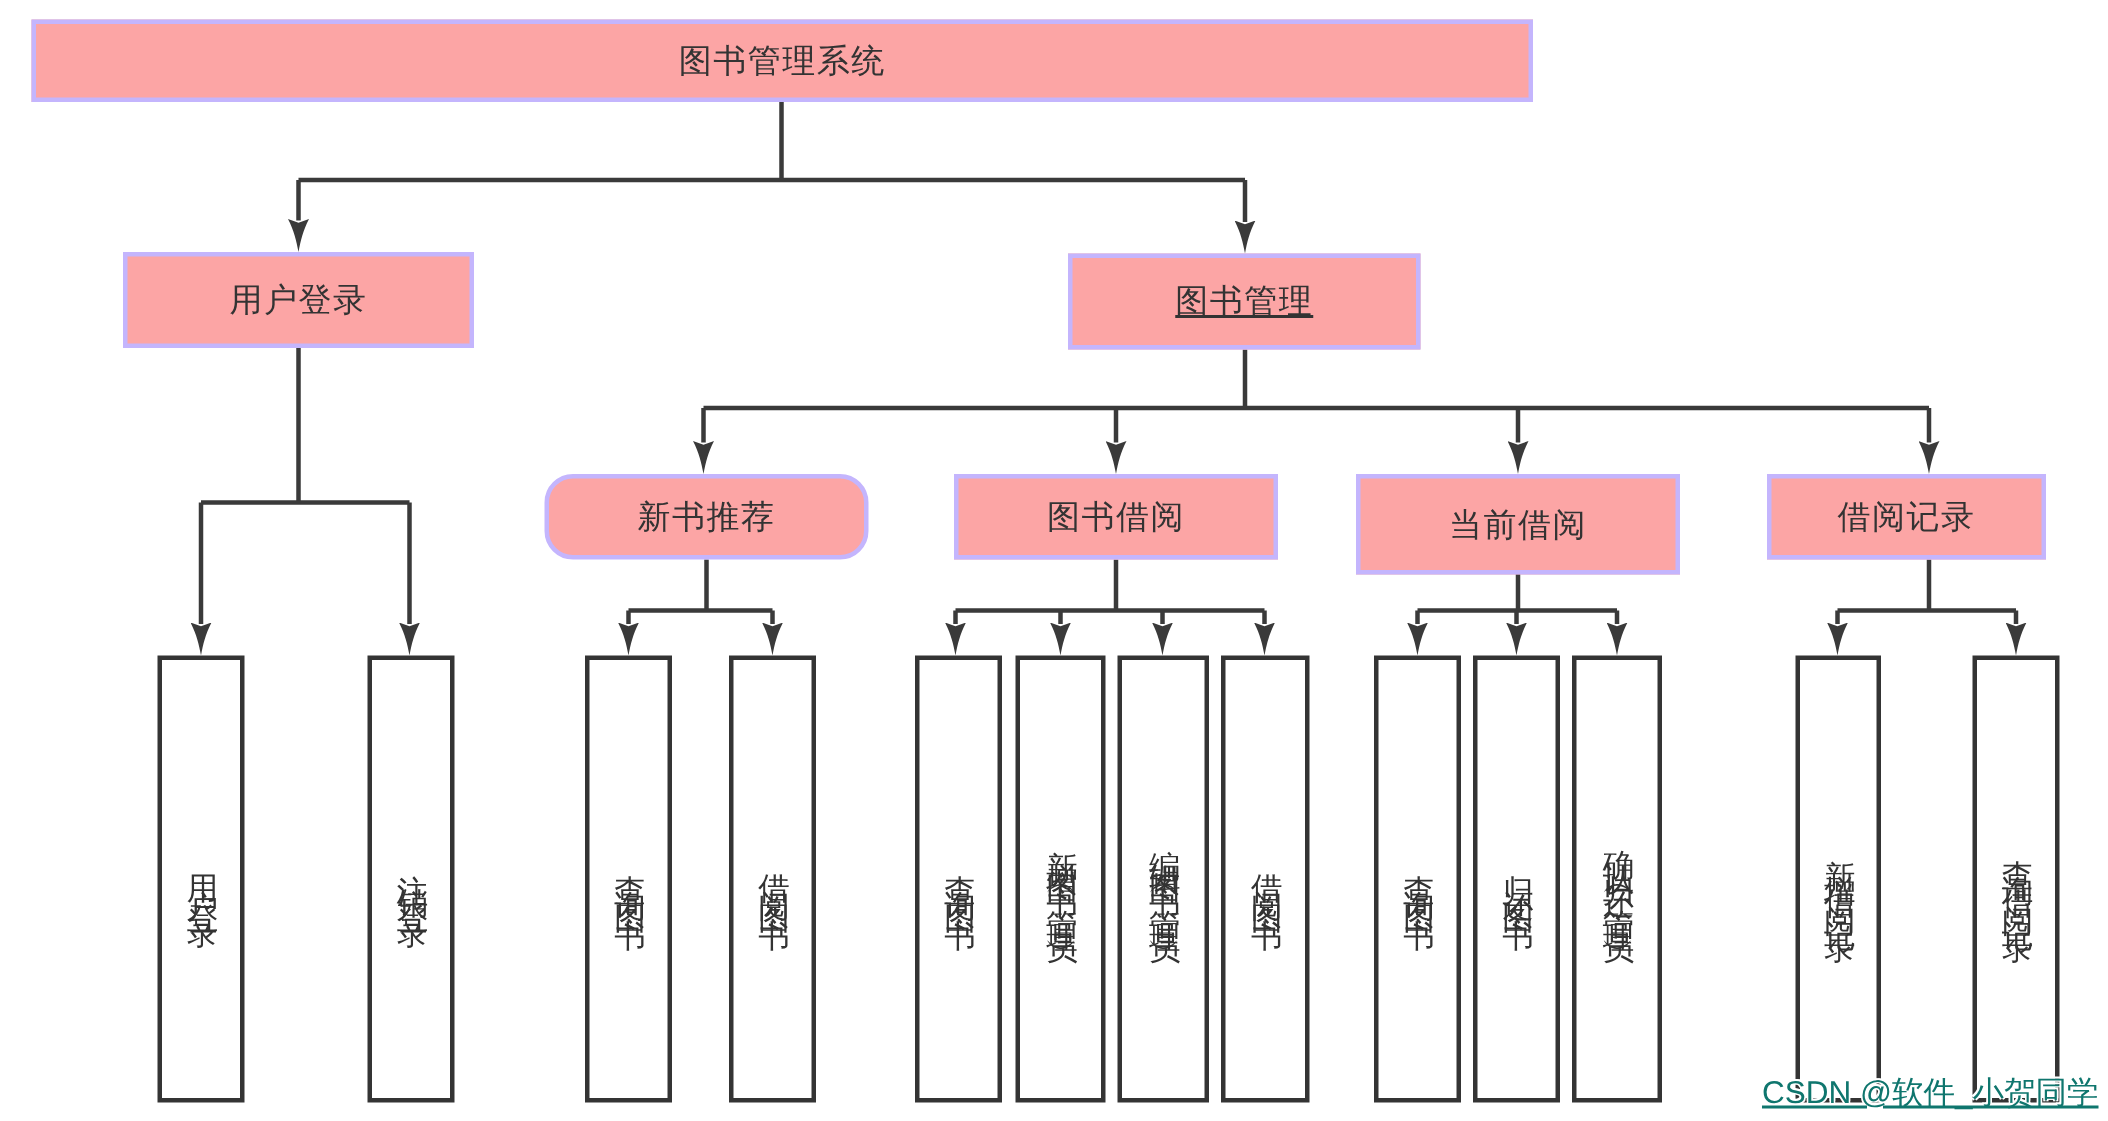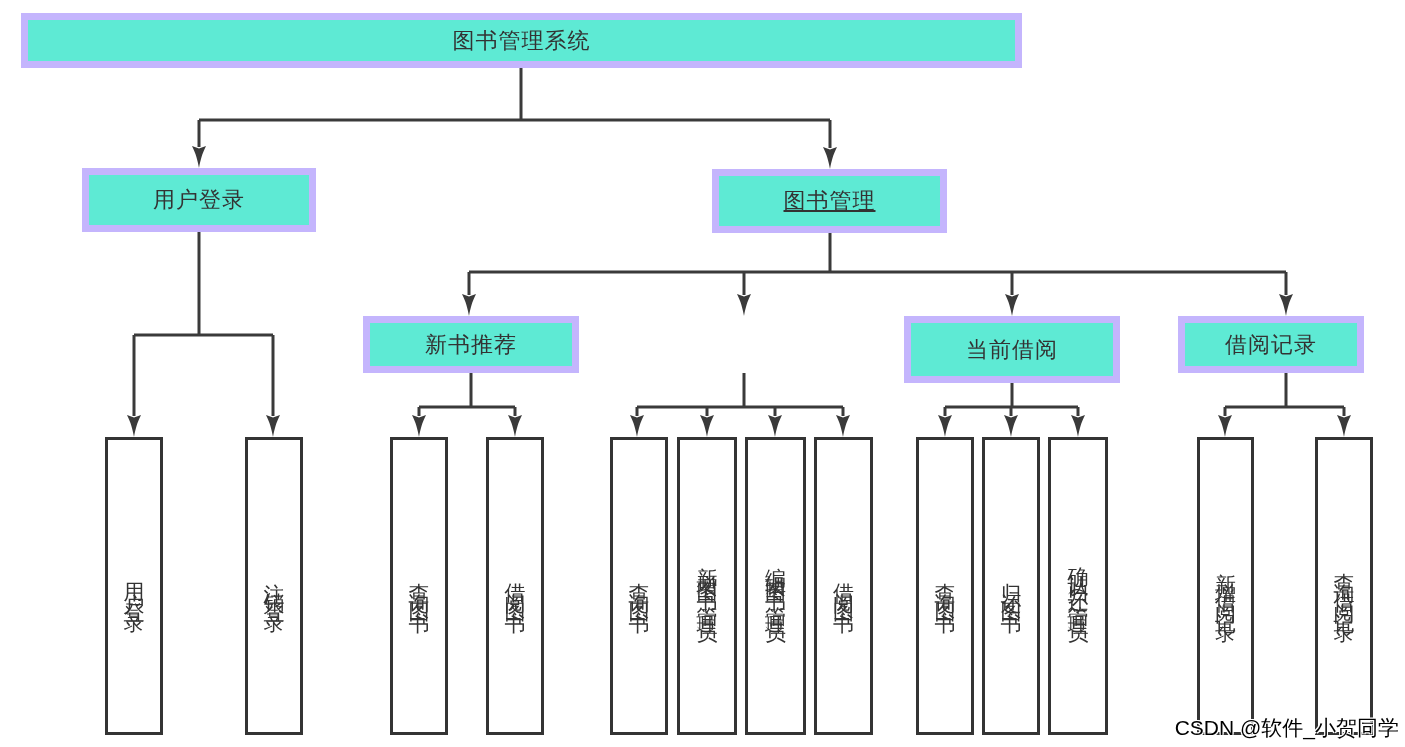--- a/index.html
+++ b/index.html
@@ -14,22 +14,22 @@
   }
   #connectors {
     position: absolute;
     left: 0; top: 0;
     width: 1405px; height: 747px;
     z-index: 1;
   }
   .node {
     position: absolute;
     box-sizing: border-box;
-    border: 7px solid #c4b5fd;
-    background: #5eead4;
+    border: 3px solid #c4b5fd;
+    background: #fca5a5;
     display: flex;
     align-items: center;
     justify-content: center;
     font-size: 22px;
     letter-spacing: 1px;
     z-index: 2;
   }
   .vnode {
     position: absolute;
     box-sizing: border-box;
@@ -49,21 +49,21 @@
     letter-spacing: 10px;
     white-space: nowrap;
   }
   .vnode.tight span { letter-spacing: 8px; }
   
   #node-root         { left: 21px;   top: 13px;  width: 1001px; height: 55px; }
   
   #node-user-login   { left: 82px;   top: 168px; width: 234px;  height: 64px; }
   #node-book-mgmt    { left: 712px;  top: 169px; width: 235px;  height: 64px; text-decoration: underline; }
   
-  #node-new-books    { left: 363px;  top: 316px; width: 216px;  height: 57px; }
+  #node-new-books    { left: 363px;  top: 316px; width: 216px;  height: 57px; border-radius: 19px; }
   #node-book-borrow  { left: 636px;  top: 316px; width: 216px;  height: 57px; }
   #node-cur-borrow   { left: 904px;  top: 316px; width: 216px;  height: 67px; }
   #node-records      { left: 1178px; top: 316px; width: 186px;  height: 57px; }
   
   #leaf-ul-0 { left: 105px;  width: 58px; }
   #leaf-ul-1 { left: 245px;  width: 58px; }
   #leaf-nb-0 { left: 390px;  width: 58px; }
   #leaf-nb-1 { left: 486px;  width: 58px; }
   #leaf-bb-0 { left: 610px;  width: 58px; }
   #leaf-bb-1 { left: 677px;  width: 60px; }
@@ -72,24 +72,25 @@
   #leaf-cb-0 { left: 916px;  width: 58px; }
   #leaf-cb-1 { left: 982px;  width: 58px; }
   #leaf-cb-2 { left: 1048px; width: 60px; }
   #leaf-br-0 { left: 1197px; width: 57px; }
   #leaf-br-1 { left: 1315px; width: 58px; }
   #watermark {
     position: absolute;
     top: 714px;
     right: 6px;
     font-size: 21px;
-    color: #000000;
+    color: #0f766e;
     text-shadow: 1px 1px 0 #ffffff, -1px -1px 0 #ffffff, 1px -1px 0 #ffffff, -1px 1px 0 #ffffff;
     z-index: 5;
     white-space: nowrap;
+    text-decoration: underline;
   }
 </style>
 </head>
 <body>
 
 <div id="canvas">
 
   <svg id="connectors" viewBox="0 0 1405 747" xmlns="http://www.w3.org/2000/svg">
     <defs>
       <marker id="arrowhead" markerUnits="userSpaceOnUse" markerWidth="22" markerHeight="14" viewBox="0 0 22 14" refX="1" refY="7" orient="auto">
@@ -127,20 +128,21 @@
       <line x1="1344" y1="407" x2="1344" y2="416" marker-end="url(#arrowhead)"></line>
     </g>
   </svg>
 
   <div class="node" id="node-root">图书管理系统</div>
 
   <div class="node" id="node-user-login">用户登录</div>
   <div class="node" id="node-book-mgmt">图书管理</div>
 
   <div class="node" id="node-new-books">新书推荐</div>
+  <div class="node" id="node-book-borrow">图书借阅</div>
   <div class="node" id="node-cur-borrow">当前借阅</div>
   <div class="node" id="node-records">借阅记录</div>
 
   <div class="vnode" id="leaf-ul-0">
     <span>用户登录</span>
   </div>
   <div class="vnode" id="leaf-ul-1">
     <span>注销登录</span>
   </div>
 

